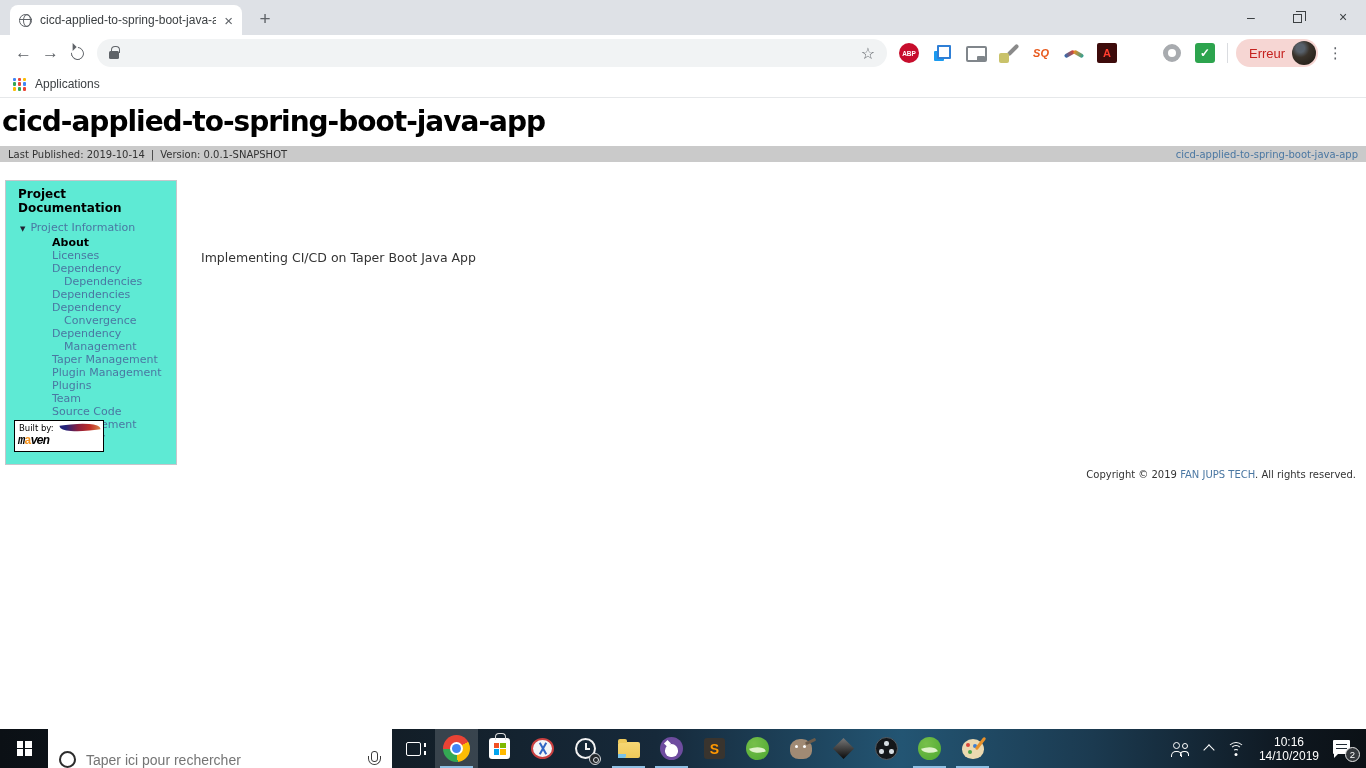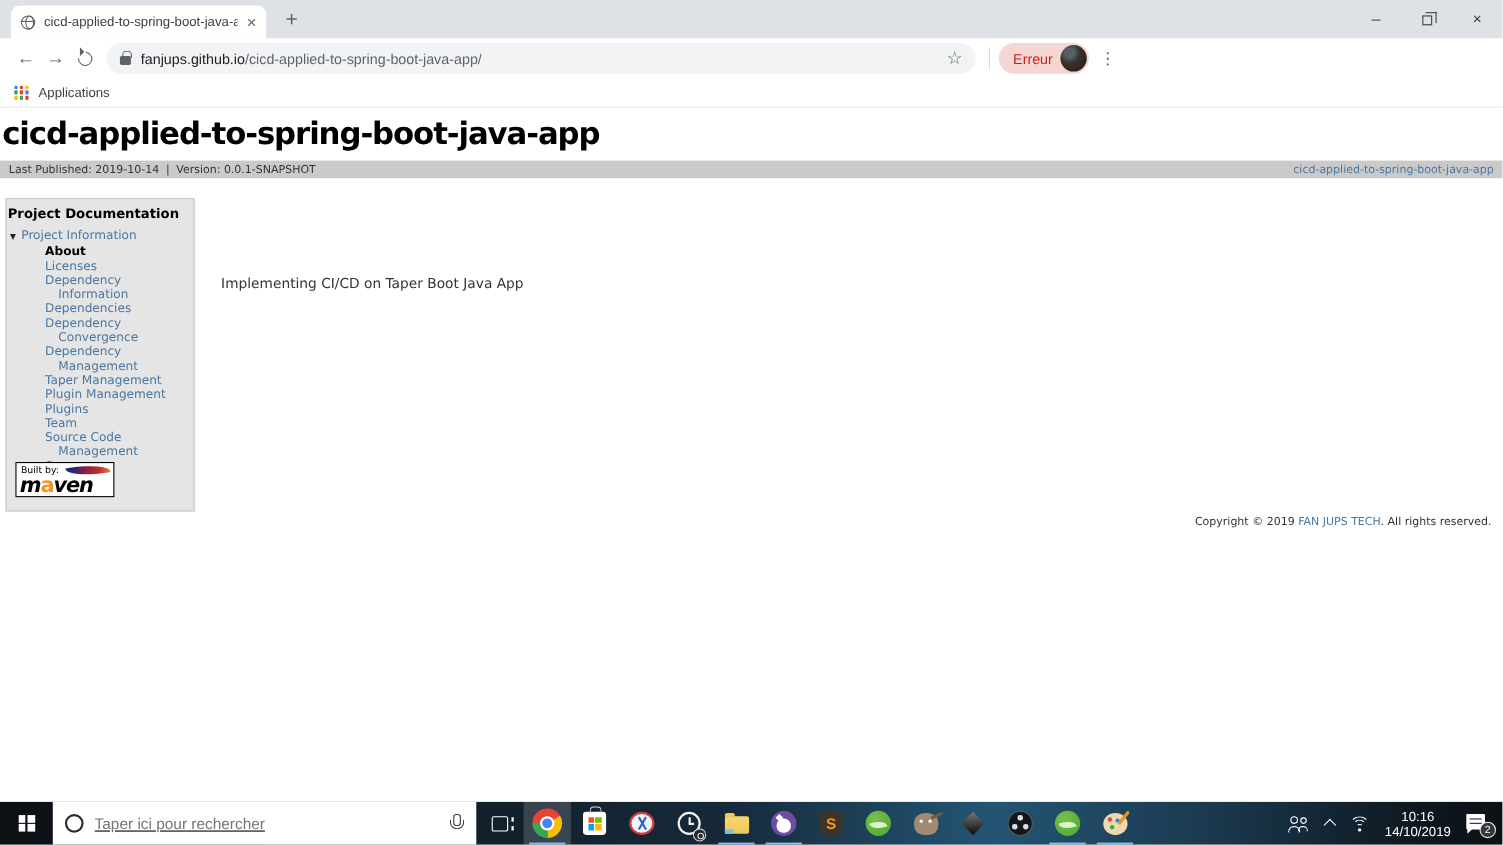--- a/index.html
+++ b/index.html
@@ -69,48 +69,48 @@
   .apps-grid i:nth-child(7){background:#fbbc05}.apps-grid i:nth-child(8){background:#34a853}.apps-grid i:nth-child(9){background:#ea4335}
   .bookmarks .bm-label { font-size:12px; color:#3c4043; }
 
   
   .page { position:absolute; top:98px; left:0; right:0; height:631px; background:#fff; font-family:"DejaVu Sans",sans-serif; }
   .page h1 { font-size:28px; font-weight:bold; color:#000; margin:7px 0 0 2px; letter-spacing:-1px; white-space:nowrap; }
   .banner { position:absolute; top:48px; left:0; right:0; height:16px; background:#cacaca; display:flex; align-items:center; padding:0 8px; font-size:10px; color:#333; }
   .banner .sep { margin:0 6px; }
   .banner .crumb { margin-left:auto; color:#4a77a2; }
 
-  .sidebar { position:absolute; left:5px; top:82px; width:172px; height:285px; background:#e5e5e5; border:1px solid #c6c6cb; padding:5px 0; }
+  .sidebar { position:absolute; left:5px; top:82px; width:172px; height:285px; background:#5eead4; border:1px solid #c6c6cb; padding:5px 11px; }
   .sidebar h2 { font-size:12px; color:#000; margin:1px 0 6px 1px; }
   .nav-group { display:flex; align-items:flex-start; gap:5px; margin-left:3px; font-size:11px; line-height:13px; }
   .nav-group .arrow { font-size:7px; color:#223; margin-top:2px; }
   .nav-group a { color:#4a77a2; }
   .sidebar ul { list-style:none; margin-top:0; padding-left:35px; }
   .sidebar li { font-size:11px; line-height:13px; padding-left:12px; text-indent:-12px; }
   .sidebar li a { color:#4a77a2; }
   .sidebar li.active { font-weight:bold; color:#000; }
 
   .maven-box { position:absolute; left:8px; bottom:12px; width:90px; height:32px; background:#fff; border:1px solid #000; }
   .maven-box .builtby { position:absolute; top:2px; left:4px; font-size:8.5px; color:#000; }
   .feather { position:absolute; top:2px; right:3px; width:40px; height:9px; background:linear-gradient(100deg,#23237a 15%,#8c1f3f 45%,#c03028 75%,#d8844a 100%); border-radius:0 90% 0 90%; transform:rotate(-8deg); }
-  .maven-word { position:absolute; bottom:0; left:3px; font-size:19px; font-weight:bold; font-style:italic; letter-spacing:-1px; color:#000; line-height:19px; }
+  .maven-word { position:absolute; bottom:0; left:3px; font-size:12px; font-weight:bold; font-style:italic; letter-spacing:-1px; color:#000; line-height:19px;font-family:Liberation Mono, monospace; }
   .maven-word .ma { color:#f7941e; font-style:normal; }
 
   .section-head { position:absolute; left:200px; top:92px; width:1141px; height:33px; background:#e9e9e9; border:1px solid #a0a0a0; line-height:30px; padding-left:9px; font-size:21px; font-weight:bold; color:#990000; }
   .body-text { position:absolute; left:201px; top:152px; font-size:12.5px; color:#333; }
   .copyright { position:absolute; right:10px; top:371px; font-size:10px; color:#333; }
   .copyright a { color:#4a77a2; }
 
   
   .taskbar { position:absolute; left:0; bottom:0; width:1366px; height:39px; display:flex; align-items:stretch;
     background:linear-gradient(90deg,#0b1015 0%,#121d26 28%,#16293a 48%,#235573 66%,#1b3a50 80%,#0e161e 95%,#0b1116 100%); }
   .tb-start { width:48px; display:flex; align-items:center; justify-content:center; }
   .win-logo { width:15px; height:15px; display:grid; grid-template-columns:1fr 1fr; gap:1.5px; }
   .win-logo i { background:#fff; }
-  .tb-search { width:385px; background:#fff; display:flex; align-items:center; padding:0 11px; gap:10px;text-decoration:underline; }
+  .tb-search { width:344px; background:#fff; display:flex; align-items:flex-end; padding:0 11px; gap:10px; }
   .search-ring { width:17px; height:17px; border:2px solid #2c2c2c; border-radius:50%; flex:0 0 auto; }
   .tb-search input { border:none; outline:none; flex:1; font-size:14px; color:#444; background:transparent; font-family:"Liberation Sans",sans-serif; }
   .mic { position:relative; width:12px; height:17px; flex:0 0 auto; margin-right:2px; }
   .mic::before { content:""; position:absolute; left:3.5px; top:0; width:5px; height:9px; border:1.4px solid #3a3a3a; border-radius:3px; }
   .mic::after { content:""; position:absolute; left:0.5px; top:5px; width:11px; height:8px; border:1.4px solid #3a3a3a; border-top:none; border-radius:0 0 7px 7px; }
   .tb-cell { width:43px; display:flex; align-items:center; justify-content:center; position:relative; }
   .tb-cell.active { background:rgba(255,255,255,0.16); }
   .tb-cell.open::after { content:""; position:absolute; left:5px; right:5px; bottom:0; height:2px; background:#8fc0e4; }
   .taskview-icon { width:15px; height:14px; border:1.6px solid #fff; border-radius:2px; position:relative; }
   .taskview-icon::before { content:""; position:absolute; right:-6px; top:0; width:2.5px; height:4px; background:#fff; }
@@ -191,22 +191,45 @@
 </div>
 
 <div class="toolbar">
   <div class="navbtn">←</div>
   <div class="navbtn">→</div>
   <div class="navbtn">
       <span class="reload-icon"></span>
     </div>
   <div class="omnibox">
     <span class="lock-icon"></span>
-    <span class="url"><span>fanjups.github.io</span><span class="path">/cicd-applied-to-spring-boot-java-app/</span></span>
     <span class="star">☆</span>
+  </div>
+  <div class="ext-row">
+    <span class="ext abp">ABP</span>
+    <span class="ext winover"></span>
+    <span class="ext cast"></span>
+    <span class="ext dropper"></span>
+    <span class="ext sq">SQ</span>
+    <span class="ext boomer"></span>
+    <span class="ext acrobat">A</span>
+    <span class="ext colorgrid">
+        <i></i>
+        <i></i>
+        <i></i>
+        <i></i>
+        <i></i>
+        <i></i>
+        <i></i>
+        <i></i>
+        <i></i>
+      </span>
+    <span class="ext">
+        <span class="nut"></span>
+      </span>
+    <span class="ext greencheck">✓</span>
   </div>
   <span class="tb-divider"></span>
   <div class="profile-chip">
     <span class="plabel">Erreur</span>
     <span class="avatar"></span>
   </div>
   <div class="menu-dots">⋮</div>
 </div>
 
 <div class="bookmarks">
@@ -236,21 +259,21 @@
 
   <div class="sidebar">
     <h2>Project Documentation</h2>
     <div class="nav-group">
       <span class="arrow">▼</span>
       <a href="#">Project Information</a>
     </div>
     <ul>
       <li class="active">About</li>
       <li><a href="#">Licenses</a></li>
-      <li><a href="#">Dependency Information</a></li>
+      <li><a href="#">Dependency Dependencies</a></li>
       <li><a href="#">Dependencies</a></li>
       <li><a href="#">Dependency Convergence</a></li>
       <li><a href="#">Dependency Management</a></li>
       <li><a href="#">Taper Management</a></li>
       <li><a href="#">Plugin Management</a></li>
       <li><a href="#">Plugins</a></li>
       <li><a href="#">Team</a></li>
       <li><a href="#">Source Code Management</a></li>
       <li><a href="#">Summary</a></li>
     </ul>

